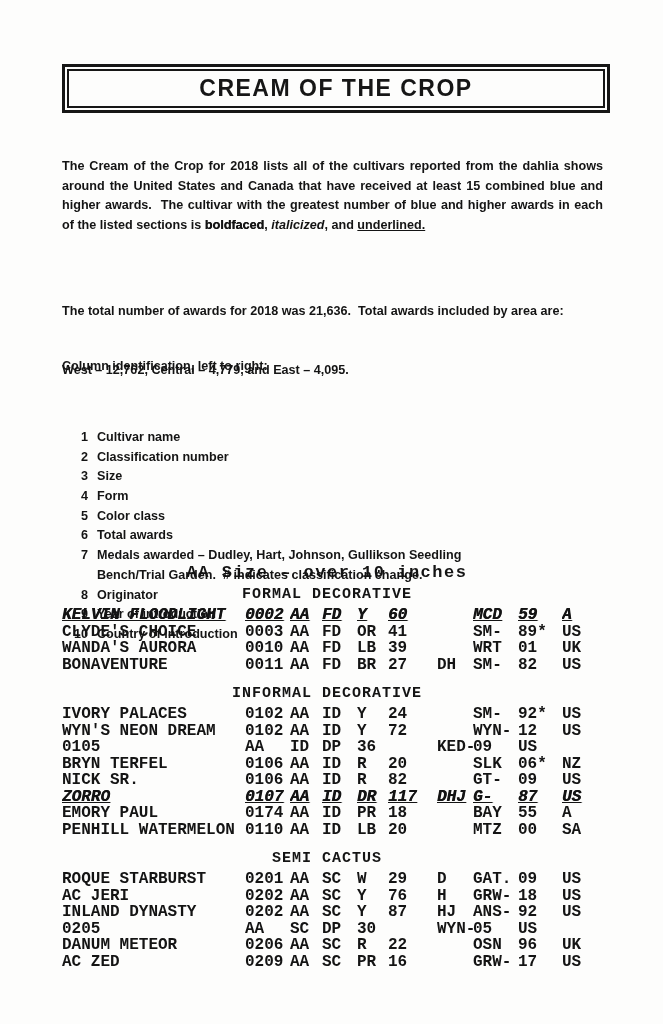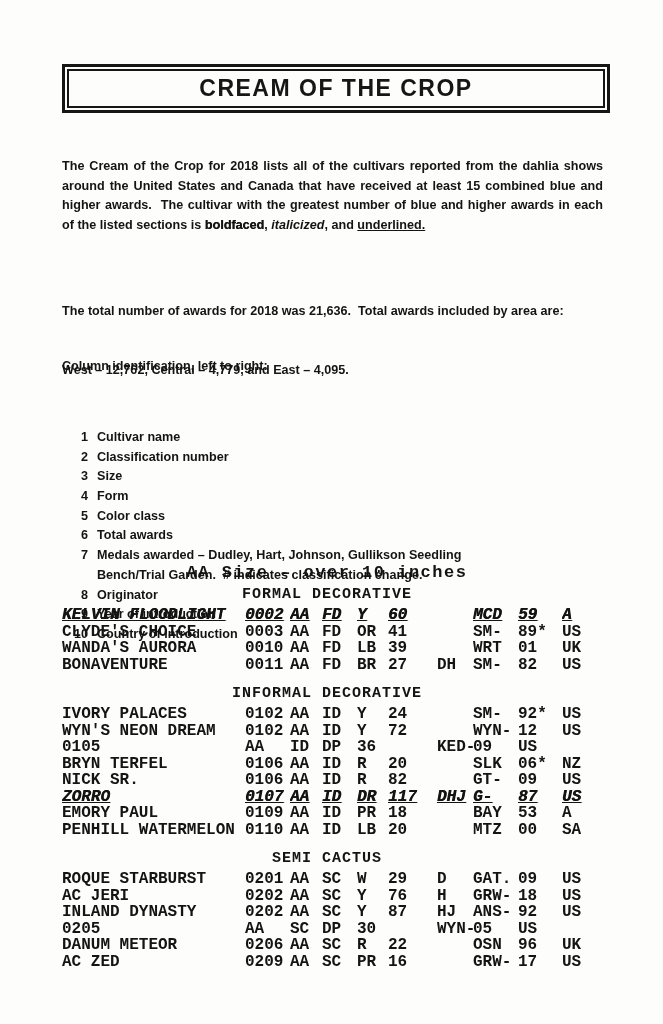--- a/index.html
+++ b/index.html
@@ -220,28 +220,28 @@
             <div class="tcell"><span>ID</span></div>
             <div class="tcell"><span>DR</span></div>
             <div class="tcell"><span>117</span></div>
             <div class="tcell"><span>DHJ</span></div>
             <div class="tcell"><span>G-</span></div>
             <div class="tcell"><span>87</span></div>
             <div class="tcell"><span>US</span></div>
           </div>
           <div class="trow">
             <div class="tcell"><span>EMORY PAUL</span></div>
-            <div class="tcell"><span>0109</span></div>
+            <div class="tcell"><span>0174</span></div>
             <div class="tcell"><span>AA</span></div>
             <div class="tcell"><span>ID</span></div>
             <div class="tcell"><span>PR</span></div>
             <div class="tcell"><span>18</span></div>
             <div class="tcell"><span></span></div>
             <div class="tcell"><span>BAY</span></div>
-            <div class="tcell"><span>53</span></div>
+            <div class="tcell"><span>55</span></div>
             <div class="tcell"><span>A</span></div>
           </div>
           <div class="trow">
             <div class="tcell"><span>PENHILL WATERMELON</span></div>
             <div class="tcell"><span>0110</span></div>
             <div class="tcell"><span>AA</span></div>
             <div class="tcell"><span>ID</span></div>
             <div class="tcell"><span>LB</span></div>
             <div class="tcell"><span>20</span></div>
             <div class="tcell"><span></span></div>

